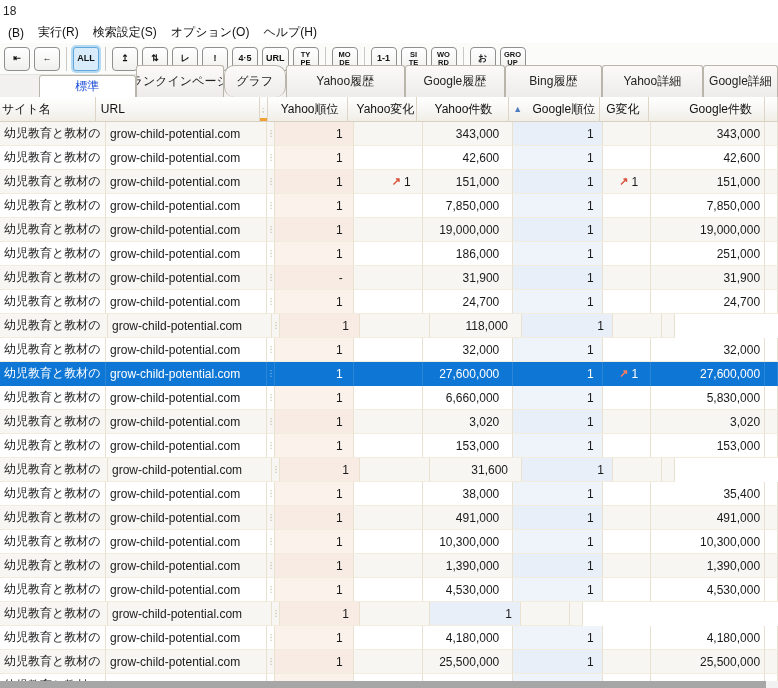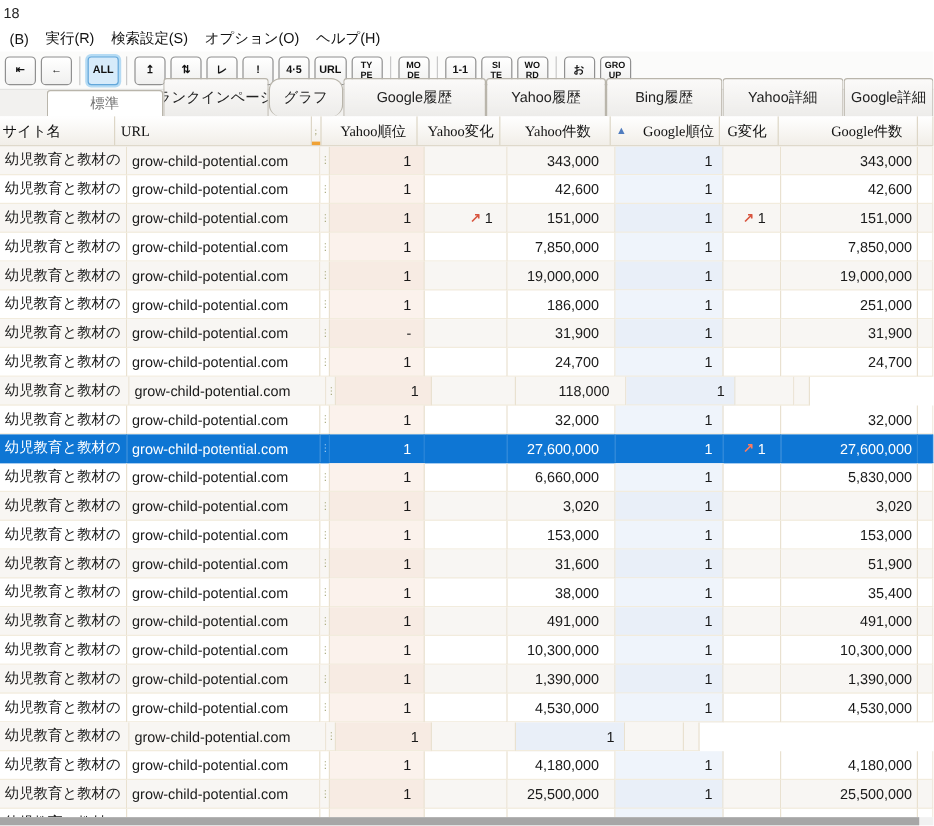--- a/index.html
+++ b/index.html
@@ -24,31 +24,31 @@
   .tool-btn.active { background:#d7ebfa; border-color:#63a7da;
     box-shadow:0 0 0 2px #b5dbf4; border-radius:3px; }
   .tool-sep { width:1px; height:24px; background:#c9c9c9; margin:0 4px; }
 
   
   .tabstrip { height:22px; background:#f2f1ef; display:flex; align-items:flex-end; }
   .tab { height:32px; border:1px solid #b9b5ab; border-bottom:none;
     border-radius:3px 3px 0 0; background:linear-gradient(#fbfaf9,#edecea);
     display:flex; align-items:center; justify-content:center; color:#222;
     overflow:hidden; white-space:nowrap; }
-  .tab.active { height:22px; background:#ffffff; color:#737373;margin-left:39px; }
+  .tab.active { height:22px; background:#ffffff; color:#1d4ed8;margin-left:39px; }
   .tab:nth-child(1){width:103px;} .tab:nth-child(2){width:94px;}
   .tab:nth-child(3){width:66px;border-radius:10px;}  .tab:nth-child(4){width:127px;}
   .tab:nth-child(5){width:107px;} .tab:nth-child(6){width:103px;}
   .tab:nth-child(7){width:108px;} .tab:nth-child(8){width:80px;}
 
   
   .thead { height:25px; display:flex; background:linear-gradient(#ffffff,#f1eee8);
     border-bottom:1px solid #d8d0c0; }
   .th { height:100%; border-right:1px solid #ddd6c6; display:flex; align-items:center;
-    padding:0 5px; overflow:hidden; white-space:nowrap; color:#111; position:relative;font-family:Liberation Serif, serif; }
+    padding:0 5px; overflow:hidden; white-space:nowrap; color:#111; position:relative; }
   .th.r { justify-content:flex-end; }
   .th-site{width:96px; padding-left:2px;} .th-url{width:164px;}
   .th-mini{width:8px; padding:0; justify-content:center; font-size:8px; color:#9c9c6a;}
   .th-yrank{width:80px; padding-right:8px;} .th-ychange{width:70px; padding-left:9px;}
   .th-ycount{width:92px; padding-right:16px;} .th-grank{width:91px; padding-right:4px;}
   .th-gchange{width:49px; padding-left:6px;} .th-gcount{width:116px; padding-right:12px;}
   .th-extra{width:13px;}
   .col-marker { position:absolute; left:0; bottom:0; width:100%; height:3px;
     background:var(--marker); }
   .sort-arrow { position:absolute; left:4px; top:50%; transform:translateY(-50%);
@@ -160,22 +160,22 @@
     <div class="tool-btn two">
       <span>GRO</span>
       <span>UP</span>
     </div>
   </div>
 
 <div class="tabstrip">
     <div class="tab active">標準</div>
     <div class="tab">ランクインページ</div>
     <div class="tab">グラフ</div>
+    <div class="tab">Yahoo履歴</div>
     <div class="tab">Google履歴</div>
-    <div class="tab">Yahoo履歴</div>
     <div class="tab">Bing履歴</div>
     <div class="tab">Yahoo詳細</div>
     <div class="tab">Google詳細</div>
   </div>
 
 <div class="thead">
   <div class="th th-site">サイト名</div>
   <div class="th th-url">URL</div>
   <div class="th th-mini">
     <span>;</span>
@@ -402,21 +402,20 @@
       <div class="cell c-site">幼児教育と教材の</div>
       <div class="cell c-url">grow-child-potential.com</div>
       <div class="cell c-mini">
         <span>⋮</span>
       </div>
       <div class="cell c-yrank r">1</div>
       <div class="cell c-ychange r"></div>
       <div class="cell c-ycount r">31,600</div>
       <div class="cell c-grank r">1</div>
       <div class="cell c-gchange r"></div>
-      <div class="cell c-gcount r">51,900</div>
       <div class="cell c-extra"></div>
     </div>
     <div class="row">
       <div class="cell c-site">幼児教育と教材の</div>
       <div class="cell c-url">grow-child-potential.com</div>
       <div class="cell c-mini">
         <span>⋮</span>
       </div>
       <div class="cell c-yrank r">1</div>
       <div class="cell c-ychange r"></div>

